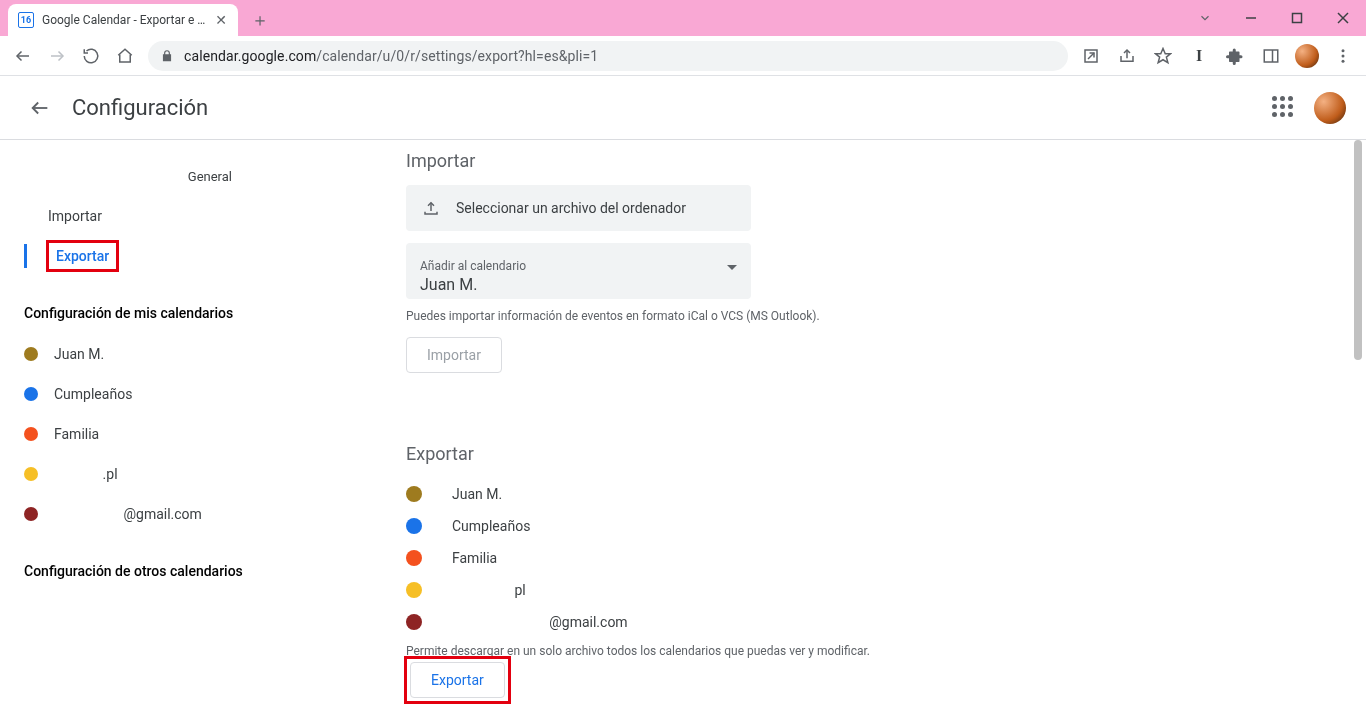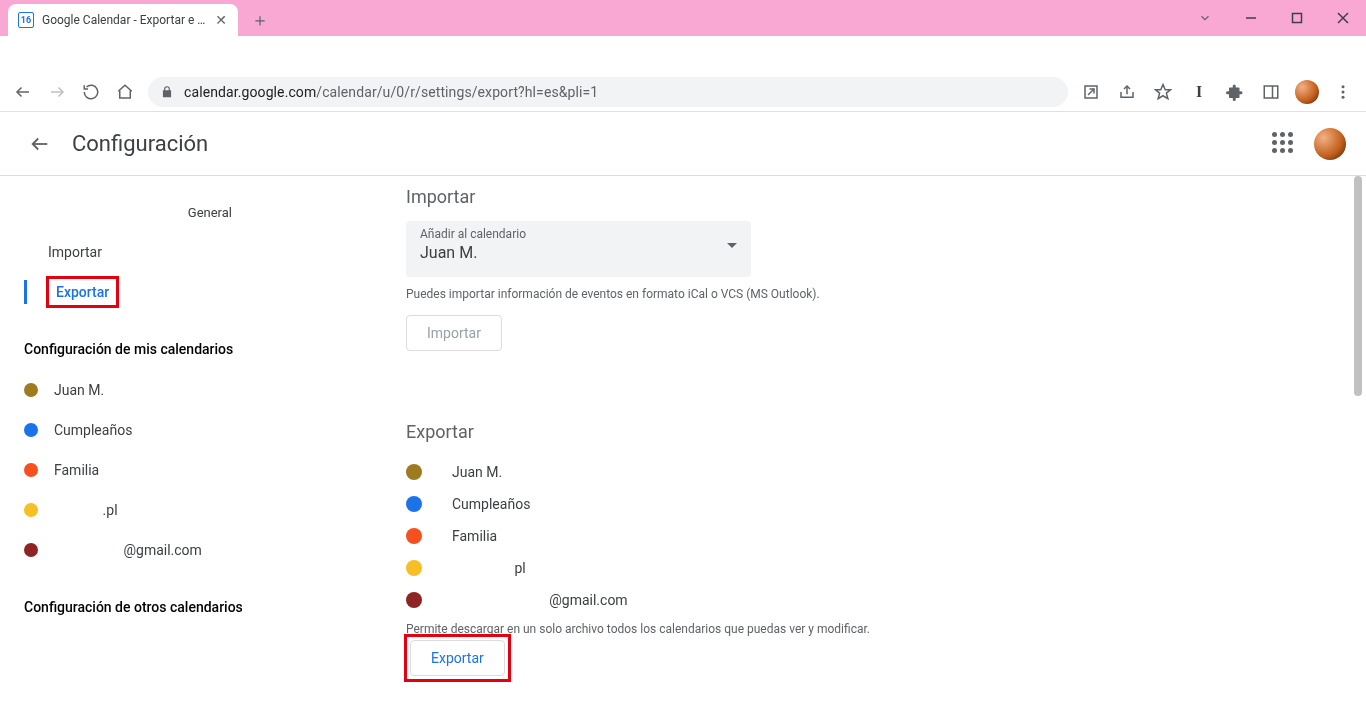--- a/index.html
+++ b/index.html
@@ -8,21 +8,21 @@
   
   .titlebar { height: 36px; background: #f9a8d4; display: flex; align-items: flex-end; }
   .tab { display: flex; align-items: center; gap: 8px; height: 32px; background: #fff; border-radius: 8px 8px 0 0; padding: 0 10px; margin-left: 8px; max-width: 230px; }
   .favicon { width: 16px; height: 16px; background:#fff; border:1px solid #1a73e8; border-radius:2px; display:flex; align-items:center; justify-content:center; font-size:9px; color:#1a73e8; font-weight:bold; }
   .tab-title { font-size: 12px; color:#3c4043; white-space: nowrap; overflow: hidden; text-overflow: ellipsis; flex:1; }
   .tab-close { width:14px; height:14px; display:flex; align-items:center; justify-content:center; color:#5f6368; font-size:14px; }
   .newtab { width:28px; height:28px; display:flex; align-items:center; justify-content:center; color:#5f6368; font-size:18px; margin-left:8px; margin-bottom:2px; }
   .win-controls { margin-left:auto; display:flex; align-items:center; height:36px; }
   .win-controls span { width:46px; height:36px; display:flex; align-items:center; justify-content:center; color:#3c4043; }
 
-  .toolbar { height: 40px; background:#fff; border-bottom:1px solid #dfe1e5; display:flex; align-items:center; padding:0 6px; gap:0;margin-top:36px; }
+  .toolbar { height: 40px; background:#fff; border-bottom:1px solid #dfe1e5; display:flex; align-items:center; padding:0 6px; gap:0; }
   .icon-btn { width:34px; height:34px; border-radius:50%; display:flex; align-items:center; justify-content:center; color:#5f6368; }
   .icon-btn.disabled { color:#bdc1c6; }
   .omnibox { flex:1; height:30px; background:#f1f3f4; border-radius:15px; display:flex; align-items:center; padding:0 12px; gap:10px; margin:0 6px; }
   .lock { color:#5f6368; }
   .url { font-size:14px; color:#5f6368; letter-spacing:0.1px; }
   .url .host { color:#202124; }
   .right-icons { display:flex; align-items:center; gap:2px; }
   .avatar-img { width:24px; height:24px; border-radius:50%; background: radial-gradient(circle at 30% 30%, #f4b183, #c05d1b 60%, #3a1f0a); }
 
   
@@ -49,21 +49,21 @@
   .cal-row { display:flex; align-items:center; gap:16px; height:40px; font-size:14px; color:#3c4043; }
   .dot { width:14px; height:14px; border-radius:50%; flex-shrink:0; }
 
   .main { flex:1; padding: 0 24px 24px 150px; overflow-y:auto; position:relative; }
   .scroll-track { position:absolute; right:2px; top:0; bottom:0; width:12px; }
   .scroll-thumb { position:absolute; right:2px; top:0; width:8px; height:220px; background:#c1c1c1; border-radius:4px; }
 
   .section-h { font-size:18px; color:#5f6368; margin: 10px 0 14px 0; font-weight:400; }
   .card-btn { width:345px; height:46px; background:#f1f3f4; border-radius:4px; display:flex; align-items:center; gap:16px; padding:0 16px; color:#3c4043; font-size:14px; cursor:pointer; }
   .upload-icon { color:#5f6368; }
-  .select-box { width:345px; height:56px; background:#f1f3f4; border-radius:4px; margin-top:12px; padding:6px 14px 0 14px; position:relative; cursor:pointer; }
+  .select-box { width:345px; height:56px; background:#f1f3f4; border-radius:4px; margin-top:12px; padding:16px 14px 0 14px; position:relative; cursor:pointer; }
   .select-label { font-size:12px; color:#5f6368; }
   .select-value { font-size:16px; color:#3c4043; margin-top:2px; }
   .select-caret { position:absolute; right:14px; top:22px; border-left:5px solid transparent; border-right:5px solid transparent; border-top:5px solid #5f6368; }
   .hint { font-size:12px; color:#5f6368; margin-top:10px; }
   .outline-btn { height:36px; border:1px solid #dadce0; border-radius:4px; background:#fff; color:#9aa0a6; font-size:14px; padding:0 20px; display:inline-flex; align-items:center; margin-top:14px; cursor:pointer; }
   .outline-btn.enabled { color:#1a73e8; }
 
   .export-section { margin-top:70px; }
   .exp-row { display:flex; align-items:center; gap:30px; height:32px; font-size:14px; color:#3c4043; }
   .exp-dot { width:16px; height:16px; border-radius:50%; flex-shrink:0; }
@@ -245,20 +245,30 @@
         </div>
       </div>
 
     <div class="side-heading">Configuración de otros calendarios</div>
   </div>
 
   <div class="main">
 
     <div class="section-h">Importar</div>
 
+    <div class="card-btn">
+      <span class="upload-icon">
+        <svg width="18" height="18" viewBox="0 0 24 24" fill="none" stroke="#5f6368" stroke-width="2">
+            <path d="M4 17v3h16v-3"></path>
+            <polyline points="8 9 12 5 16 9"></polyline>
+            <line x1="12" y1="5" x2="12" y2="16"></line>
+          </svg>
+      </span>
+      <span>Seleccionar un archivo del ordenador</span>
+    </div>
 
     <div class="select-box">
       <div class="select-label">Añadir al calendario</div>
       <div class="select-value">Juan M.</div>
       <div class="select-caret"></div>
     </div>
 
     <div class="hint">Puedes importar información de eventos en formato iCal o VCS (MS Outlook).</div>
 
     <button class="outline-btn">

